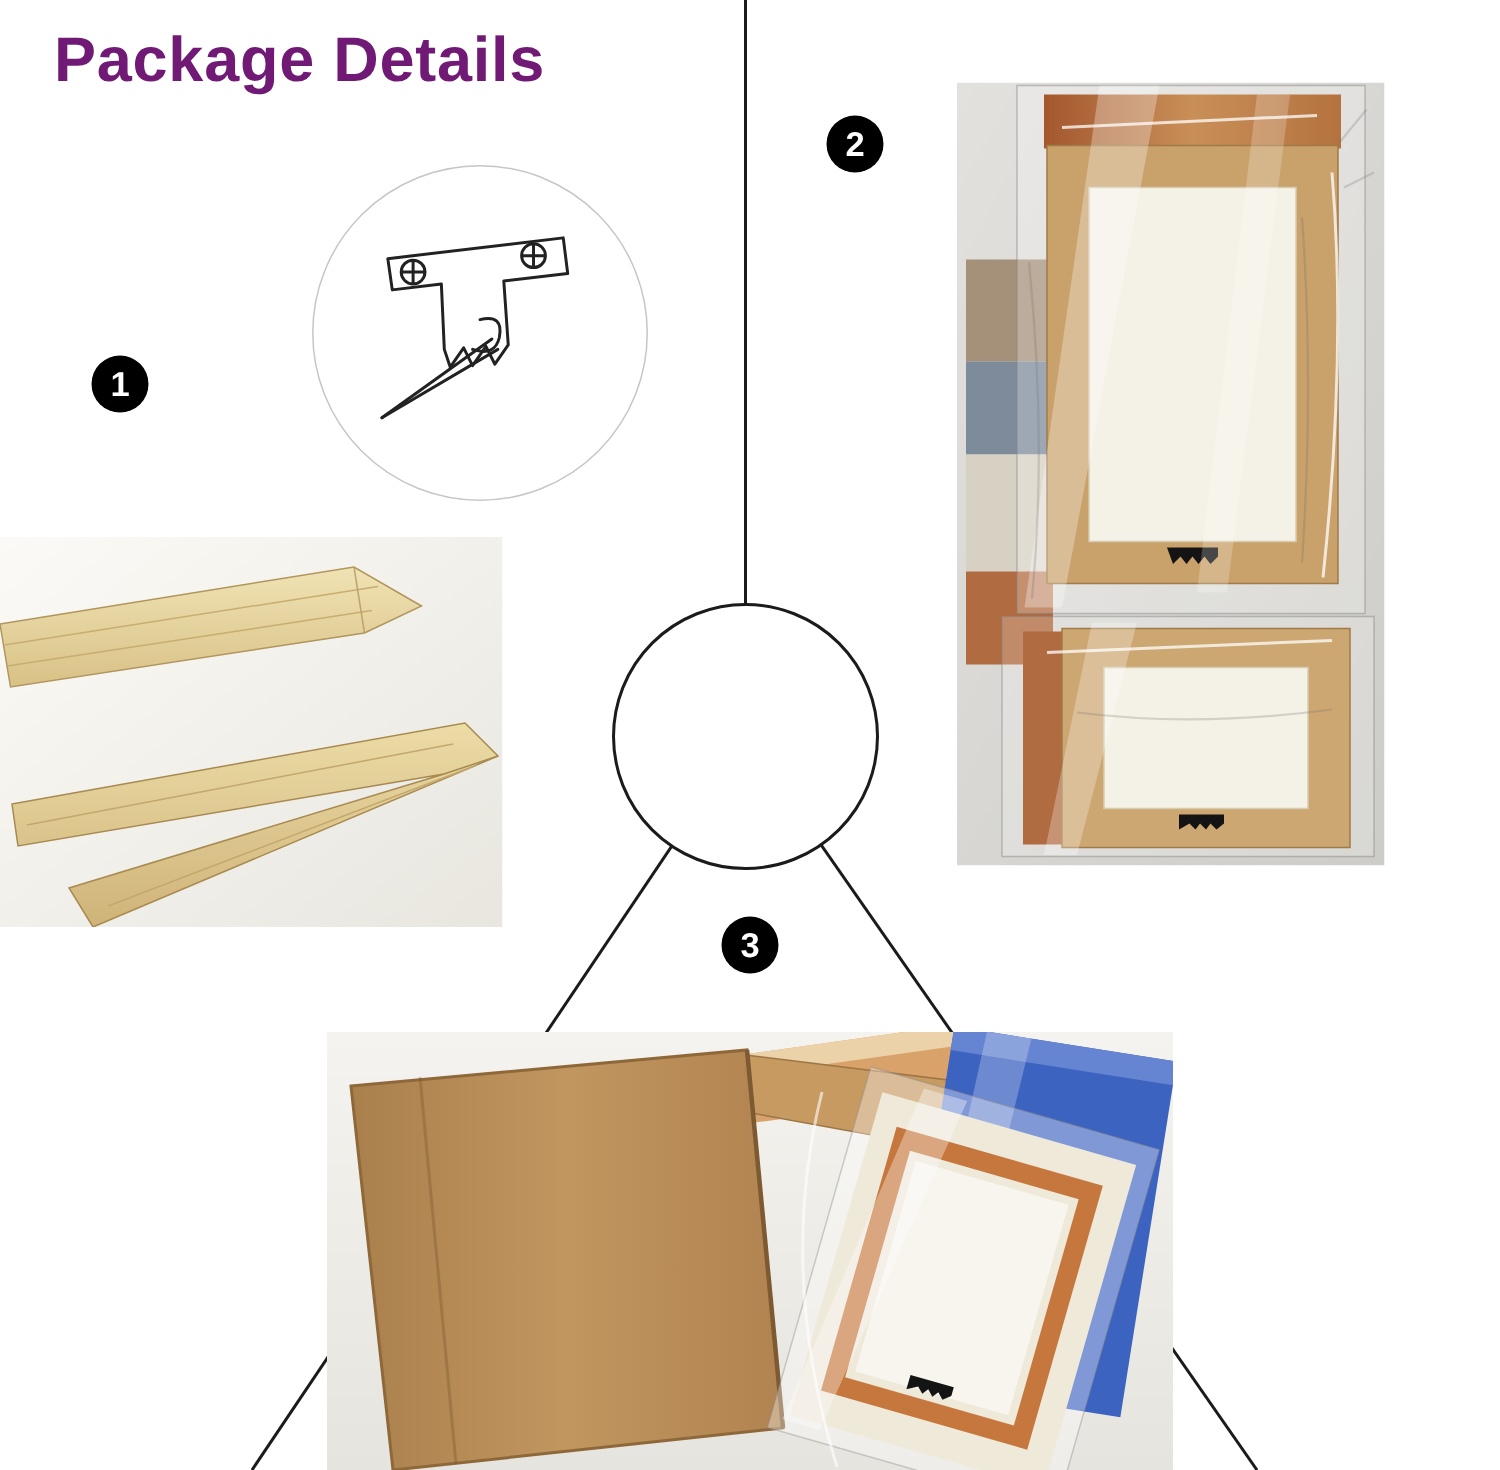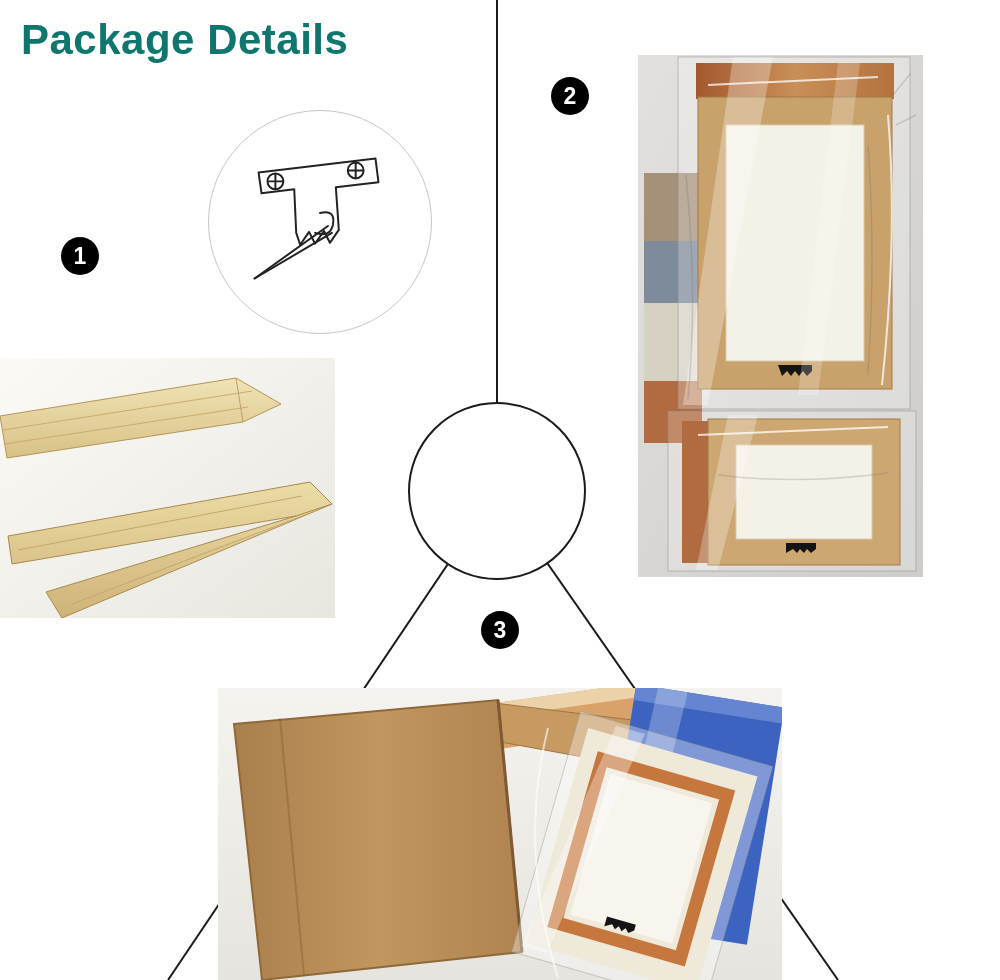--- a/index.html
+++ b/index.html
@@ -6,22 +6,22 @@
   html,body { background:#ffffff; }
   body {
     width:1000px; height:980px;
     font-family:"Liberation Sans", sans-serif;
   }
   .stage { position:relative; width:1000px; height:980px; overflow:hidden; background:#ffffff; }
 
   .lines { position:absolute; left:0; top:0; z-index:1; }
 
   .title {
-    position:absolute; left:21px; top:16px; z-index:4;
-    font-size:42px; font-weight:800; color:#0f766e; letter-spacing:.5px;
+    position:absolute; left:36px; top:16px; z-index:4;
+    font-size:42px; font-weight:800; color:#701a75; letter-spacing:.5px;
   }
 
   .badge {
     position:absolute; z-index:4;
     width:38px; height:38px; border-radius:50%;
     background:#000; color:#fff;
     display:flex; align-items:center; justify-content:center;
     font-size:23px; font-weight:700; line-height:1;
   }
   .badge-1 { left:61px;  top:237px; }

